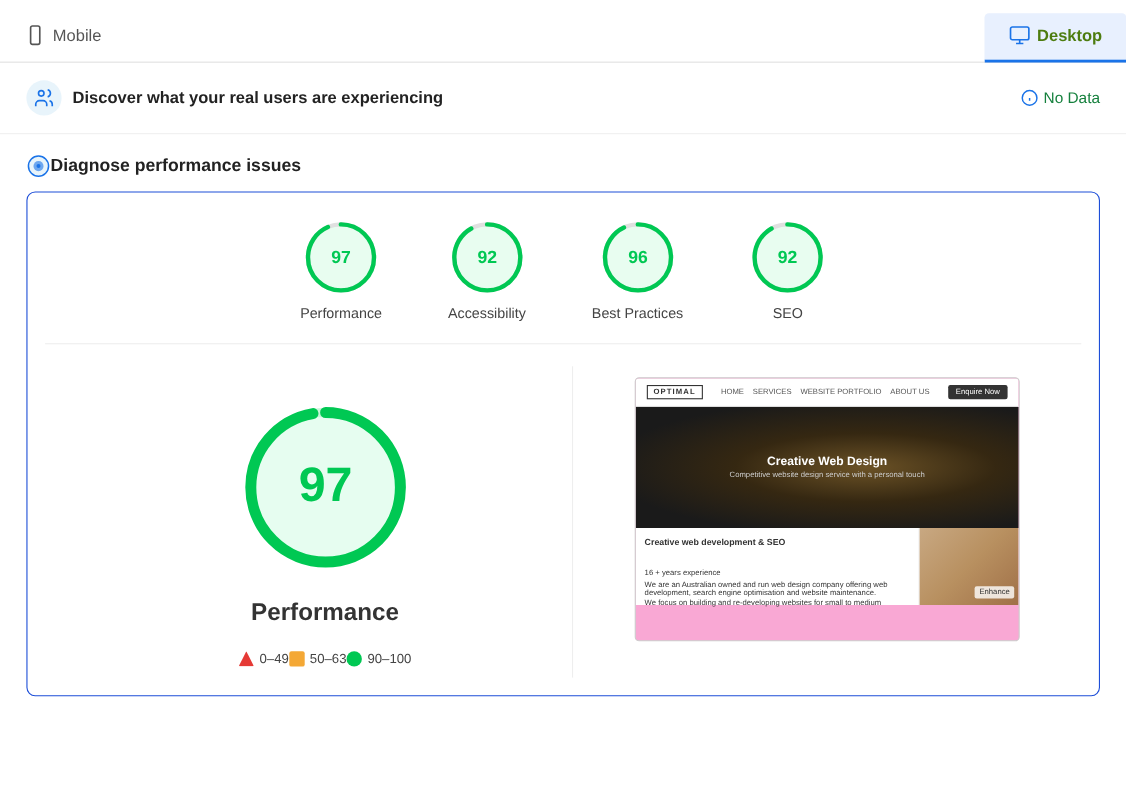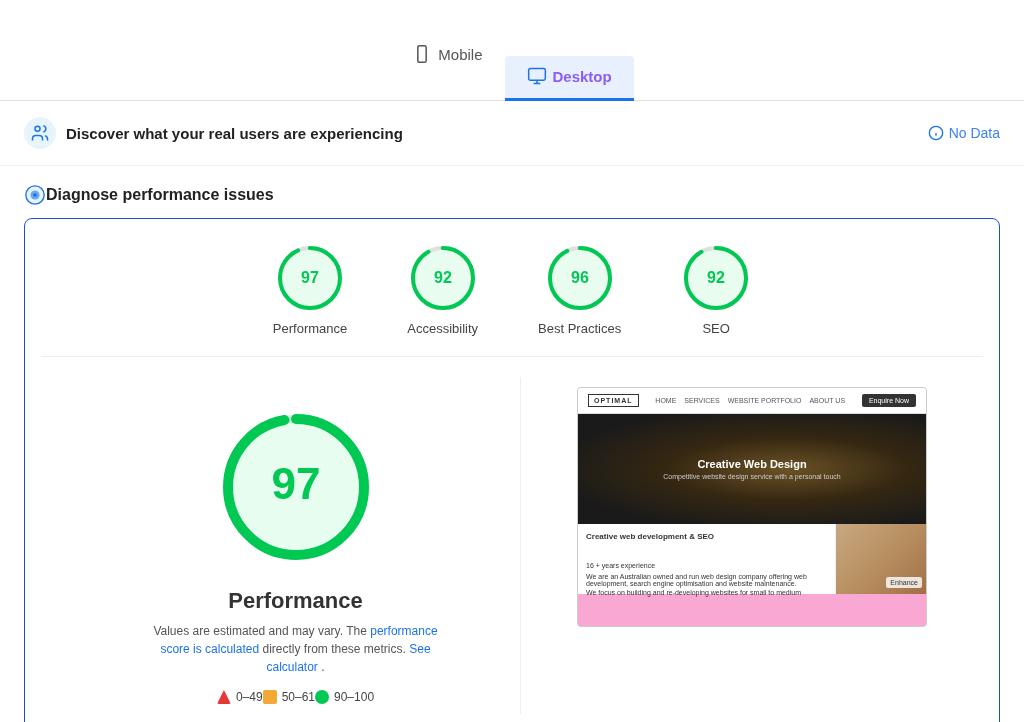--- a/index.html
+++ b/index.html
@@ -13,44 +13,43 @@
       max-width: 1024px;
       margin: 0 auto;
       background: #fff;
       min-height: 722px;
       padding-bottom: 30px;
     }
 
     
     .tab-bar {
       display: flex;
-      justify-content: center;
+      justify-content: space-between;
       align-items: center;
       padding: 12px 0 0;
       border-bottom: 1px solid #e0e0e0;
       background: #fff;
     }
     .tab-item {
       display: flex;
       align-items: center;
       gap: 6px;
       padding: 10px 22px 12px;
       cursor: pointer;
       color: #555;
       font-size: 15px;
       border-bottom: 3px solid transparent;
       margin-bottom: -1px;
     }
     .tab-item.active {
-      color: #8b5cf6;
+      color: #4d7c0f;
       border-bottom: 3px solid #1a73e8;
       font-weight: 600;
       background: #e8f0fe;
       border-radius: 4px 4px 0 0;
-      margin-top: 44px;
     }
     .tab-icon {
       width: 20px;
       height: 20px;
     }
 
     
     .discover-section {
       display: flex;
       align-items: center;
@@ -74,21 +73,21 @@
     }
     .discover-title {
       font-size: 15px;
       font-weight: 600;
       color: #222;
     }
     .no-data-btn {
       display: flex;
       align-items: center;
       gap: 5px;
-      color: #3b82f6;
+      color: #15803d;
       font-size: 14px;
       cursor: pointer;
     }
 
     
     .diagnose-section {
       padding: 18px 24px 8px;
       display: flex;
       align-items: center;
       gap: 0;
@@ -405,35 +404,28 @@
 
       <div class="detail-left">
         <div class="big-circle-wrap">
           <svg width="160" height="160" viewBox="0 0 160 160">
             <circle cx="80" cy="80" r="68" fill="#e6fdf0" stroke="#c8f5d8" stroke-width="8"></circle>
             <circle cx="80" cy="80" r="68" fill="none" stroke="#00c853" stroke-width="10" stroke-dasharray="415 12" stroke-linecap="round" transform="rotate(-90 80 80)"></circle>
             <text x="80" y="92" text-anchor="middle" fill="#00c853" font-size="44" font-weight="bold">97</text>
           </svg>
         </div>
         <div class="big-circle-label">Performance</div>
-        <div class="big-circle-desc">
-          <span>Values are estimated and may vary. The</span>
-          <a href="#">performance score is calculated</a>
-          <span>directly from these metrics.</span>
-          <a href="#">See calculator</a>
-          <span>.</span>
-        </div>
         <div class="legend-row">
           <div class="legend-item">
             <div class="legend-dot" style="background:#e53935; clip-path: polygon(50% 0%, 0% 100%, 100% 100%);"></div>
             <span>0–49</span>
           </div>
           <div class="legend-item">
             <div class="legend-dot" style="background:#f4a835;"></div>
-            <span>50–61</span>
+            <span>50–63</span>
           </div>
           <div class="legend-item">
             <div class="legend-dot" style="background:#00c853; border-radius:50%;"></div>
             <span>90–100</span>
           </div>
         </div>
       </div>
 
       <div class="detail-right">
         <div class="screenshot-preview">

